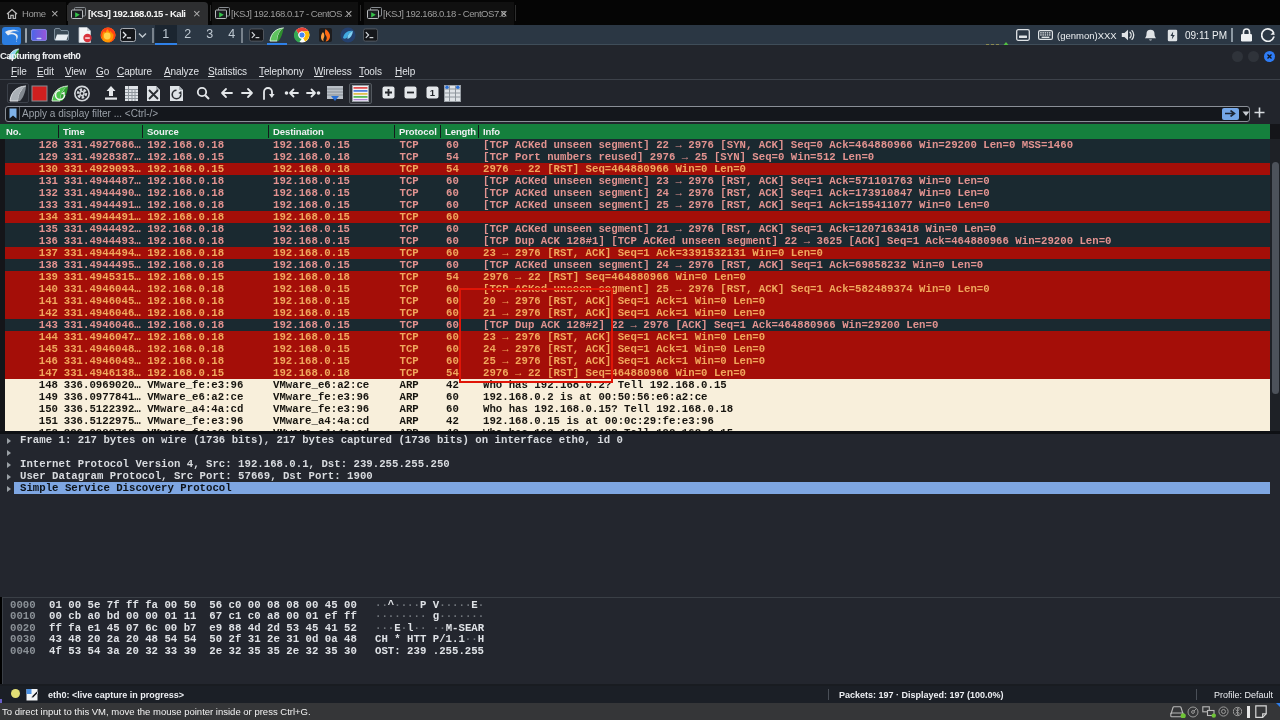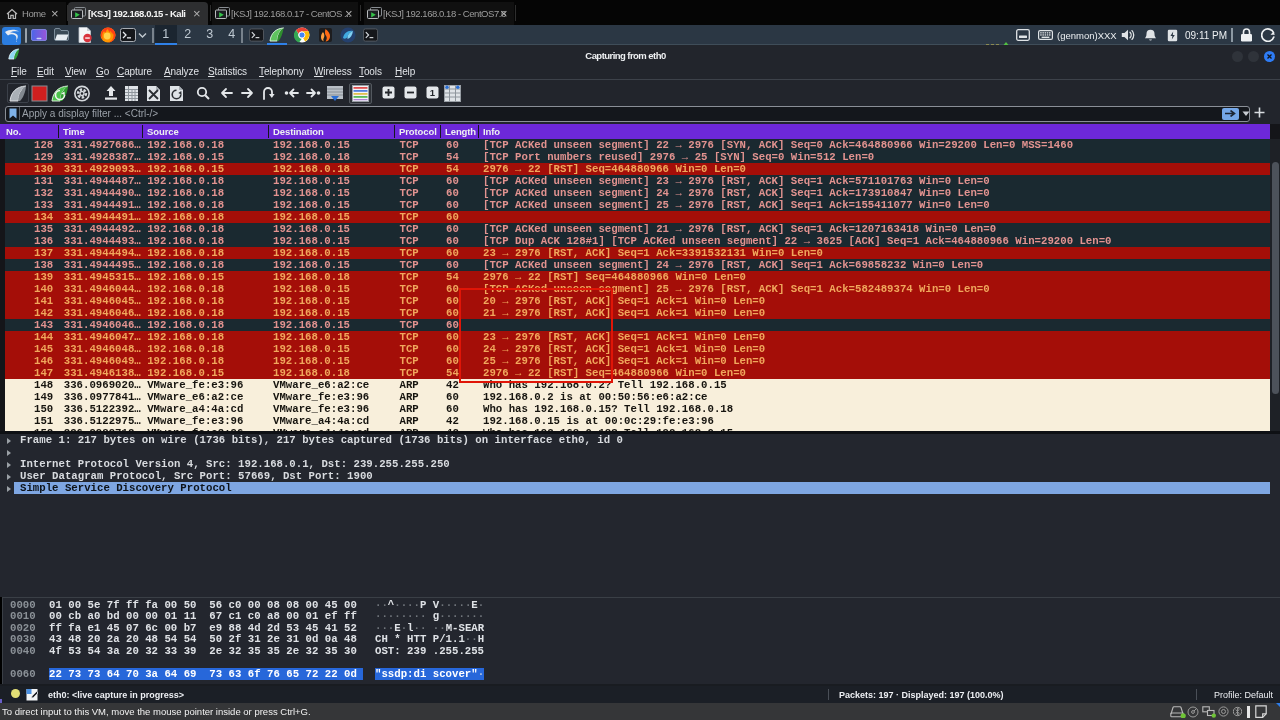--- a/index.html
+++ b/index.html
@@ -11,38 +11,38 @@
 .vtab .tx{position:absolute;top:0}
 .vtab .xx{position:absolute;top:0;font-weight:normal;font-size:13px;letter-spacing:0;color:#b0b0b0}
 .tsep{position:absolute;top:5px;width:1px;height:16px;background:#2e2e2e}
 
 #panel{position:absolute;top:25px;left:0;width:1280px;height:20px;background:#2b3744;border-bottom:1px solid #3f4d59}
 .wsn{position:absolute;top:25px;height:19px;width:21.5px;text-align:center;color:#bfc9d2;font-size:12.5px;line-height:19.5px}
 .blueline{position:absolute;height:2px;background:#2f81e8}
 #panel-right-text{position:absolute;top:30px;color:#eceff1;font-size:9.5px}
 
 #chrome{position:absolute;top:45px;left:0;width:1280px;height:79px;background:#22252c}
-#wtitle{position:absolute;top:49.5px;left:0;width:1251px;text-align:center;color:#eef0f2;font-size:9.5px;letter-spacing:-0.55px;font-weight:bold}
+#wtitle{position:absolute;top:49.5px;left:0;width:1251px;text-align:left;color:#eef0f2;font-size:9.5px;letter-spacing:-0.55px;font-weight:bold}
 .wbtn{position:absolute;top:50.5px;width:11px;height:11px;border-radius:50%;background:#2f333a}
 #menubar{position:absolute;top:63px;left:0;width:1280px;height:17px;border-bottom:1px solid #3d424a}
 .mi{position:absolute;top:3px;color:#dfe2e6;font-size:10px;letter-spacing:-0.1px}
 #toolbar{position:absolute;top:80px;left:0;width:1280px;height:24px}
 
 #fbar{position:absolute;top:104px;left:0;width:1280px;height:20px;background:#22252c}
 #fbox{position:absolute;top:105.5px;left:5px;width:1245px;height:16px;background:#14171c;border:1px solid #8a8f97;border-radius:3px}
 #ftext{position:absolute;top:108px;left:22px;color:#9aa0a8;font-size:10px}
 #fsep{position:absolute;top:107px;left:18.5px;width:1px;height:13px;background:#5a5f66}
 
 #plist{position:absolute;top:124px;left:0;width:1280px;height:307px;background:#141519}
-#phead{position:absolute;top:0;left:0;width:1270px;height:15px;background:#6d28d9;color:#eef0f2;font-size:9.5px;letter-spacing:-0.1px;font-weight:bold}
+#phead{position:absolute;top:0;left:0;width:1270px;height:15px;background:#15803d;color:#eef0f2;font-size:9.5px;letter-spacing:-0.1px;font-weight:bold}
 #phead span{position:absolute;top:0px;line-height:15px}
 .hsep{position:absolute;top:1px;width:1px;height:13px;background:#15181d}
 .r{position:absolute;left:5px;width:1265px;height:12px;font-family:"Liberation Mono",monospace;font-size:10.7px;line-height:12.2px;white-space:pre;font-weight:bold}
 .r span{position:absolute;top:0}
-.r .c1{left:29px;width:24px;}
+.r .c1{left:29px;width:24px;text-align:right}
 .r .c2{left:58.8px}.r .c3{left:142.2px}.r .c4{left:268px}.r .c5{left:394.5px}
 .r .c6{left:441px;width:32px;}.r .c7{left:478px}
 .dk{background:#1a2930;color:#e29390}
 .rd{background:#a40e08;color:#f0a75c}
 .ar{background:#f8efdb;color:#16140f}
 #vsb{position:absolute;top:15px;right:0;width:10px;height:292px;background:#1e2126}
 #vsbt{position:absolute;right:1.5px;width:7px;border-radius:3.5px;background:#4d525a}
 #redbox{position:absolute;border:2px solid #e01507}
 
 #dpane{position:absolute;top:431px;left:0;width:1280px;height:162px;background:#23262e;border-top:3px solid #0e1014}
@@ -401,21 +401,21 @@
       <div class="r dk" style="top:75.0px"><span class="c1">133</span><span class="c2">331.4944491…</span><span class="c3">192.168.0.18</span><span class="c4">192.168.0.15</span><span class="c5">TCP</span><span class="c6">60</span><span class="c7">[TCP ACKed unseen segment] 25 → 2976 [RST, ACK] Seq=1 Ack=155411077 Win=0 Len=0</span></div>
       <div class="r rd" style="top:87.0px"><span class="c1">134</span><span class="c2">331.4944491…</span><span class="c3">192.168.0.18</span><span class="c4">192.168.0.15</span><span class="c5">TCP</span><span class="c6">60</span></div>
       <div class="r dk" style="top:99.0px"><span class="c1">135</span><span class="c2">331.4944492…</span><span class="c3">192.168.0.18</span><span class="c4">192.168.0.15</span><span class="c5">TCP</span><span class="c6">60</span><span class="c7">[TCP ACKed unseen segment] 21 → 2976 [RST, ACK] Seq=1 Ack=1207163418 Win=0 Len=0</span></div>
       <div class="r dk" style="top:111.0px"><span class="c1">136</span><span class="c2">331.4944493…</span><span class="c3">192.168.0.18</span><span class="c4">192.168.0.15</span><span class="c5">TCP</span><span class="c6">60</span><span class="c7">[TCP Dup ACK 128#1] [TCP ACKed unseen segment] 22 → 3625 [ACK] Seq=1 Ack=464880966 Win=29200 Len=0</span></div>
       <div class="r rd" style="top:123.0px"><span class="c1">137</span><span class="c2">331.4944494…</span><span class="c3">192.168.0.18</span><span class="c4">192.168.0.15</span><span class="c5">TCP</span><span class="c6">60</span><span class="c7">23 → 2976 [RST, ACK] Seq=1 Ack=3391532131 Win=0 Len=0</span></div>
       <div class="r dk" style="top:135.0px"><span class="c1">138</span><span class="c2">331.4944495…</span><span class="c3">192.168.0.18</span><span class="c4">192.168.0.15</span><span class="c5">TCP</span><span class="c6">60</span><span class="c7">[TCP ACKed unseen segment] 24 → 2976 [RST, ACK] Seq=1 Ack=69858232 Win=0 Len=0</span></div>
       <div class="r rd" style="top:147.0px"><span class="c1">139</span><span class="c2">331.4945315…</span><span class="c3">192.168.0.15</span><span class="c4">192.168.0.18</span><span class="c5">TCP</span><span class="c6">54</span><span class="c7">2976 → 22 [RST] Seq=464880966 Win=0 Len=0</span></div>
       <div class="r rd" style="top:159.0px"><span class="c1">140</span><span class="c2">331.4946044…</span><span class="c3">192.168.0.18</span><span class="c4">192.168.0.15</span><span class="c5">TCP</span><span class="c6">60</span><span class="c7">[TCP ACKed unseen segment] 25 → 2976 [RST, ACK] Seq=1 Ack=582489374 Win=0 Len=0</span></div>
       <div class="r rd" style="top:171.0px"><span class="c1">141</span><span class="c2">331.4946045…</span><span class="c3">192.168.0.18</span><span class="c4">192.168.0.15</span><span class="c5">TCP</span><span class="c6">60</span><span class="c7">20 → 2976 [RST, ACK] Seq=1 Ack=1 Win=0 Len=0</span></div>
       <div class="r rd" style="top:183.0px"><span class="c1">142</span><span class="c2">331.4946046…</span><span class="c3">192.168.0.18</span><span class="c4">192.168.0.15</span><span class="c5">TCP</span><span class="c6">60</span><span class="c7">21 → 2976 [RST, ACK] Seq=1 Ack=1 Win=0 Len=0</span></div>
-      <div class="r dk" style="top:195.0px"><span class="c1">143</span><span class="c2">331.4946046…</span><span class="c3">192.168.0.18</span><span class="c4">192.168.0.15</span><span class="c5">TCP</span><span class="c6">60</span></div>
+      <div class="r dk" style="top:195.0px"><span class="c1">143</span><span class="c2">331.4946046…</span><span class="c3">192.168.0.18</span><span class="c4">192.168.0.15</span><span class="c5">TCP</span><span class="c6">60</span><span class="c7">[TCP Dup ACK 128#2] 22 → 2976 [ACK] Seq=1 Ack=464880966 Win=29200 Len=0</span></div>
       <div class="r rd" style="top:207.0px"><span class="c1">144</span><span class="c2">331.4946047…</span><span class="c3">192.168.0.18</span><span class="c4">192.168.0.15</span><span class="c5">TCP</span><span class="c6">60</span><span class="c7">23 → 2976 [RST, ACK] Seq=1 Ack=1 Win=0 Len=0</span></div>
       <div class="r rd" style="top:219.0px"><span class="c1">145</span><span class="c2">331.4946048…</span><span class="c3">192.168.0.18</span><span class="c4">192.168.0.15</span><span class="c5">TCP</span><span class="c6">60</span><span class="c7">24 → 2976 [RST, ACK] Seq=1 Ack=1 Win=0 Len=0</span></div>
       <div class="r rd" style="top:231.0px"><span class="c1">146</span><span class="c2">331.4946049…</span><span class="c3">192.168.0.18</span><span class="c4">192.168.0.15</span><span class="c5">TCP</span><span class="c6">60</span><span class="c7">25 → 2976 [RST, ACK] Seq=1 Ack=1 Win=0 Len=0</span></div>
       <div class="r rd" style="top:243.0px"><span class="c1">147</span><span class="c2">331.4946138…</span><span class="c3">192.168.0.15</span><span class="c4">192.168.0.18</span><span class="c5">TCP</span><span class="c6">54</span><span class="c7">2976 → 22 [RST] Seq=464880966 Win=0 Len=0</span></div>
       <div class="r ar" style="top:255.0px"><span class="c1">148</span><span class="c2">336.0969020…</span><span class="c3">VMware_fe:e3:96</span><span class="c4">VMware_e6:a2:ce</span><span class="c5">ARP</span><span class="c6">42</span><span class="c7">Who has 192.168.0.2? Tell 192.168.0.15</span></div>
       <div class="r ar" style="top:267.0px"><span class="c1">149</span><span class="c2">336.0977841…</span><span class="c3">VMware_e6:a2:ce</span><span class="c4">VMware_fe:e3:96</span><span class="c5">ARP</span><span class="c6">60</span><span class="c7">192.168.0.2 is at 00:50:56:e6:a2:ce</span></div>
       <div class="r ar" style="top:279.0px"><span class="c1">150</span><span class="c2">336.5122392…</span><span class="c3">VMware_a4:4a:cd</span><span class="c4">VMware_fe:e3:96</span><span class="c5">ARP</span><span class="c6">60</span><span class="c7">Who has 192.168.0.15? Tell 192.168.0.18</span></div>
       <div class="r ar" style="top:291.0px"><span class="c1">151</span><span class="c2">336.5122975…</span><span class="c3">VMware_fe:e3:96</span><span class="c4">VMware_a4:4a:cd</span><span class="c5">ARP</span><span class="c6">42</span><span class="c7">192.168.0.15 is at 00:0c:29:fe:e3:96</span></div>
       <div class="r ar" style="top:303.0px"><span class="c1">152</span><span class="c2">336.9989712…</span><span class="c3">VMware_fe:e3:96</span><span class="c4">VMware_a4:4a:cd</span><span class="c5">ARP</span><span class="c6">42</span><span class="c7">Who has 192.168.0.18? Tell 192.168.0.15</span></div>
       <div id="vsb"></div>
@@ -432,21 +432,20 @@
       <div class="abs" style="left:627px;top:159.5px;width:22px;height:1px;background:#565c64"></div>
       <div class="abs" style="left:627px;top:162px;width:22px;height:1px;background:#565c64"></div>
     </div>
     <div id="split2"></div>
     <div id="hpane">
       <div class="hx" style="top:1.5px"><span class="off">0000</span><span class="by">01 00 5e 7f ff fa 00 50  56 c0 00 08 08 00 45 00</span><span class="as"><span class="dim">·</span><span class="dim">·</span>^<span class="dim">·</span><span class="dim">·</span><span class="dim">·</span><span class="dim">·</span>P V<span class="dim">·</span><span class="dim">·</span><span class="dim">·</span><span class="dim">·</span><span class="dim">·</span>E<span class="dim">·</span></span></div>
       <div class="hx" style="top:13.12px"><span class="off">0010</span><span class="by">00 cb a0 bd 00 00 01 11  67 c1 c0 a8 00 01 ef ff</span><span class="as"><span class="dim">·</span><span class="dim">·</span><span class="dim">·</span><span class="dim">·</span><span class="dim">·</span><span class="dim">·</span><span class="dim">·</span><span class="dim">·</span> g<span class="dim">·</span><span class="dim">·</span><span class="dim">·</span><span class="dim">·</span><span class="dim">·</span><span class="dim">·</span><span class="dim">·</span></span></div>
       <div class="hx" style="top:24.74px"><span class="off">0020</span><span class="by">ff fa e1 45 07 6c 00 b7  e9 88 4d 2d 53 45 41 52</span><span class="as"><span class="dim">·</span><span class="dim">·</span><span class="dim">·</span>E<span class="dim">·</span>l<span class="dim">·</span><span class="dim">·</span> <span class="dim">·</span><span class="dim">·</span>M-SEAR</span></div>
       <div class="hx" style="top:36.36px"><span class="off">0030</span><span class="by">43 48 20 2a 20 48 54 54  50 2f 31 2e 31 0d 0a 48</span><span class="as">CH * HTT P/1.1<span class="dim">·</span><span class="dim">·</span>H</span></div>
       <div class="hx" style="top:47.98px"><span class="off">0040</span><span class="by">4f 53 54 3a 20 32 33 39  2e 32 35 35 2e 32 35 30</span><span class="as">OST: 239 .255.255</span></div>
-      <div class="hx" style="top:71.22px"><span class="off">0060</span><span class="by"><b>22 73 73 64 70 3a 64 69  73 63 6f 76 65 72 22 0d </b></span><span class="as"><b>"ssdp:di scover"<span class="dim">·</span></b></span></div>
     </div>
     <div class="abs" style="left:0;top:684px;width:1280px;height:2px;background:#191c21"></div>
     <div id="sbar"></div>
     <div class="abs" style="left:0;top:699px;width:2px;height:4px;background:#6a5fc8"></div>
     <div class="abs" style="left:11px;top:689px;width:9px;height:9px;border-radius:50%;background:#e3df76"></div>
     <svg class="abs" style="left:26px;top:688px" width="12" height="13" viewBox="0 0 12 13">
       <rect x="0.5" y="1" width="11" height="11.5" fill="#f2f4f6"></rect>
       <path d="M0.5 1 h5 v5 h-5 Z" fill="#4a90e2"></path>
       <path d="M10.5 3.5 L6 8 L5.2 10.3 L7.5 9.5 L12 5 Z" fill="#23262b" stroke="#f2f4f6" stroke-width="0.7"></path>
     </svg>

